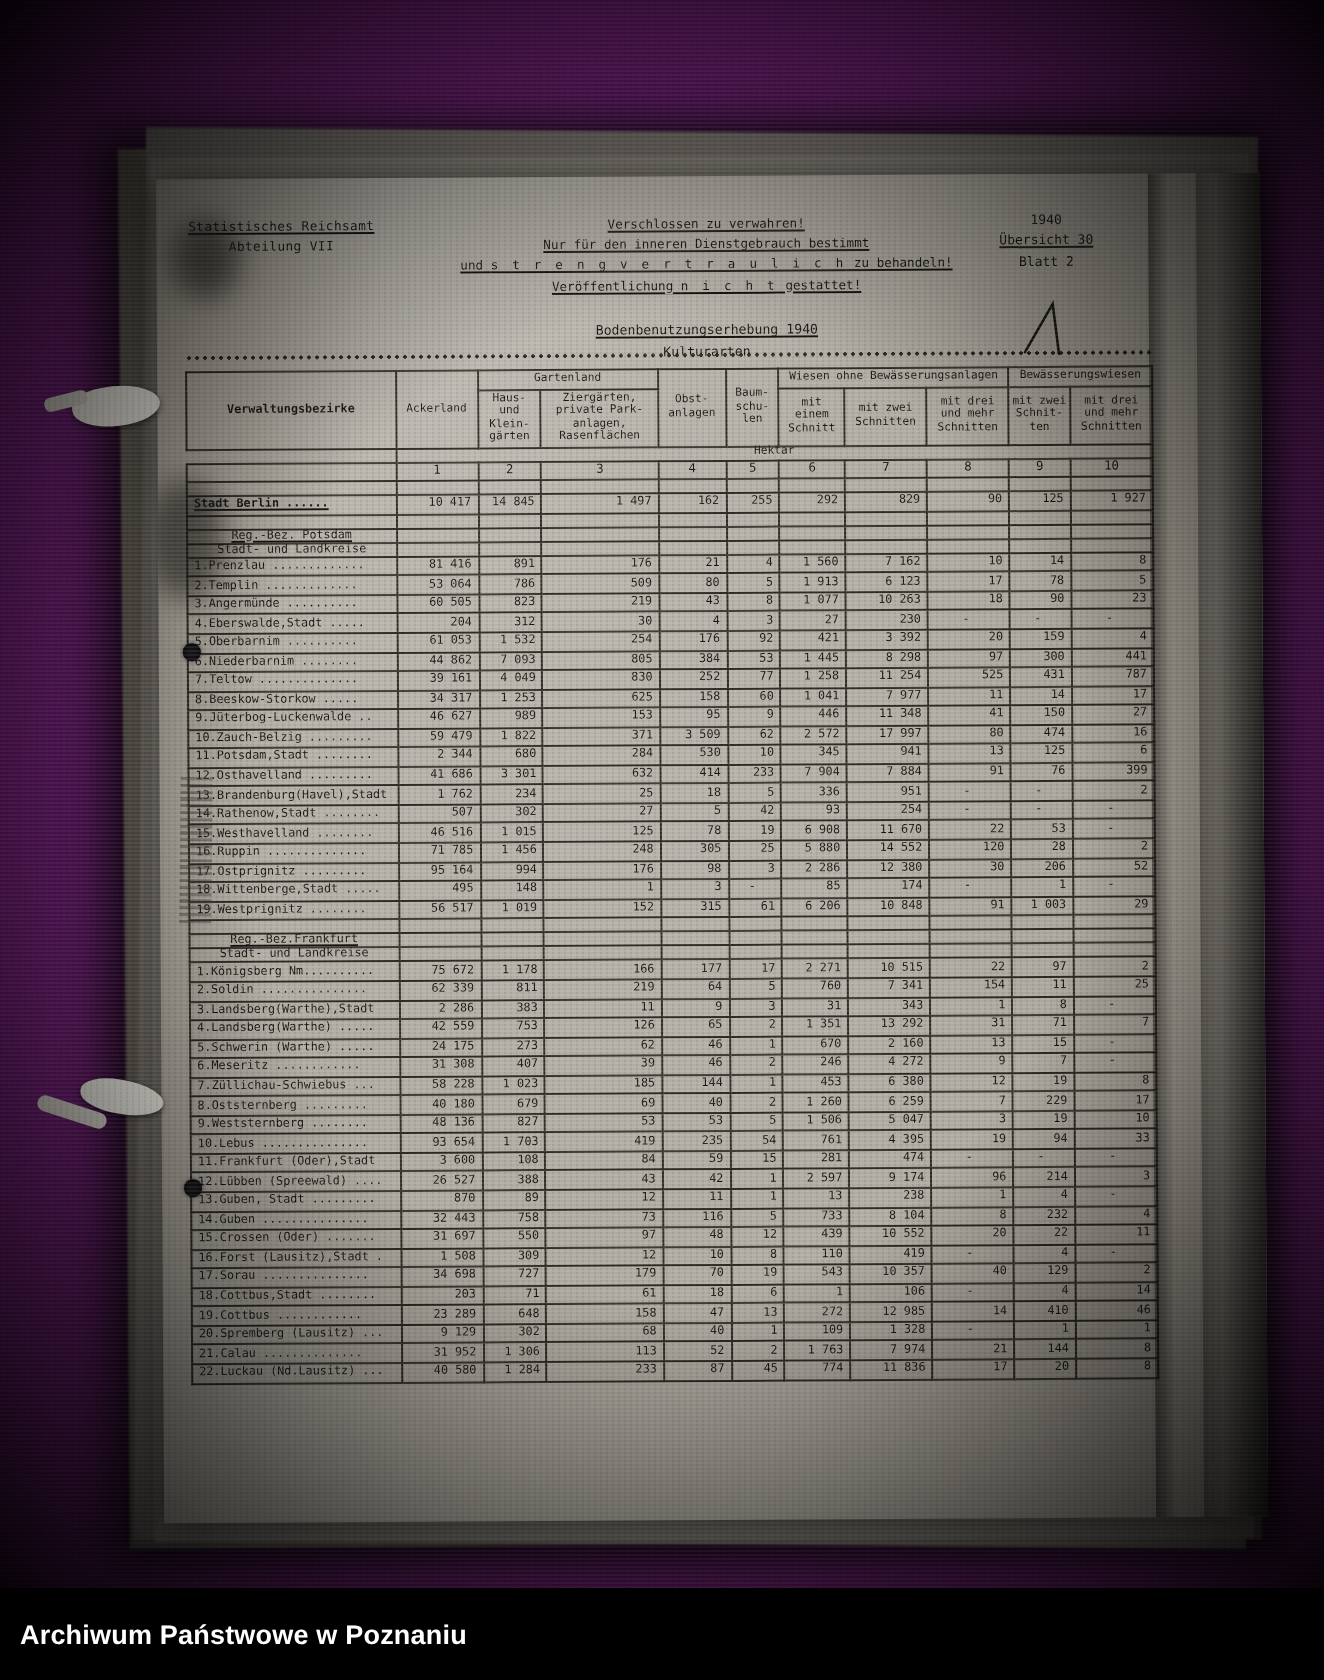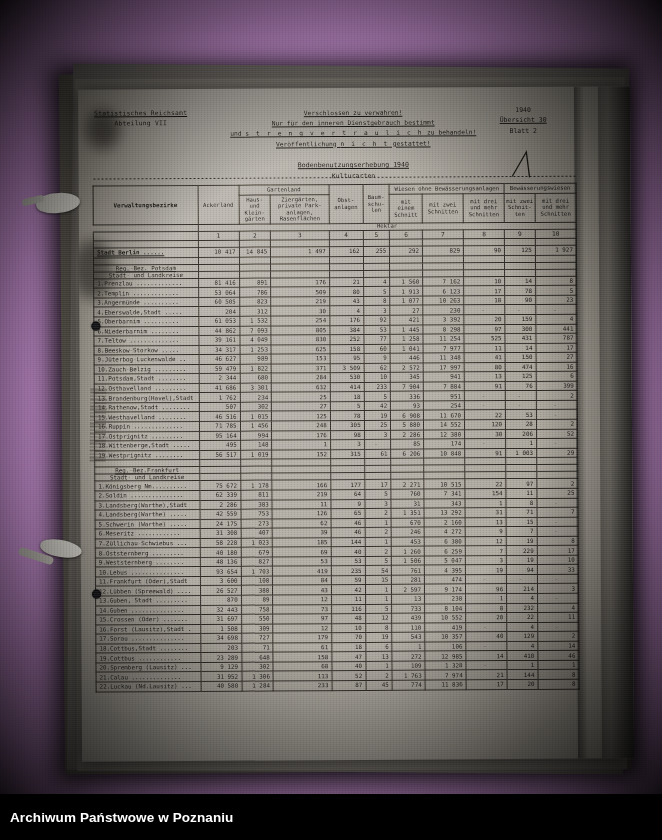--- a/index.html
+++ b/index.html
@@ -1,19 +1,19 @@
 <!DOCTYPE html>
 <html><head>
 <meta charset="utf-8">
 <style>
   * { margin:0; padding:0; box-sizing:border-box; }
   html,body { width:662px; height:840px; background:#000; overflow:hidden; }
   body { font-family:"DejaVu Sans Mono", monospace; }
 
-  #scan { position:absolute; inset:0; width:662px; height:840px; background:#f0abfc; overflow:hidden; }
+  #scan { position:absolute; inset:0; width:662px; height:840px; background:#701a75; overflow:hidden; }
 
   
   .stack { position:absolute; background:#6e6a62; filter:blur(0.6px); }
   .s1 { left:62px; top:72px; width:566px; height:700px; background:#5d584f;
         transform:rotate(-0.5deg); box-shadow:0 0 22px 10px rgba(0,0,0,.85); }
   .s2 { left:70px; top:66px; width:556px; height:706px; background:#75706a;
         transform:rotate(0.5deg); }
   .s3 { left:76px; top:78px; width:550px; height:692px; background:#8a857c;
         transform:rotate(-0.2deg); }
 

